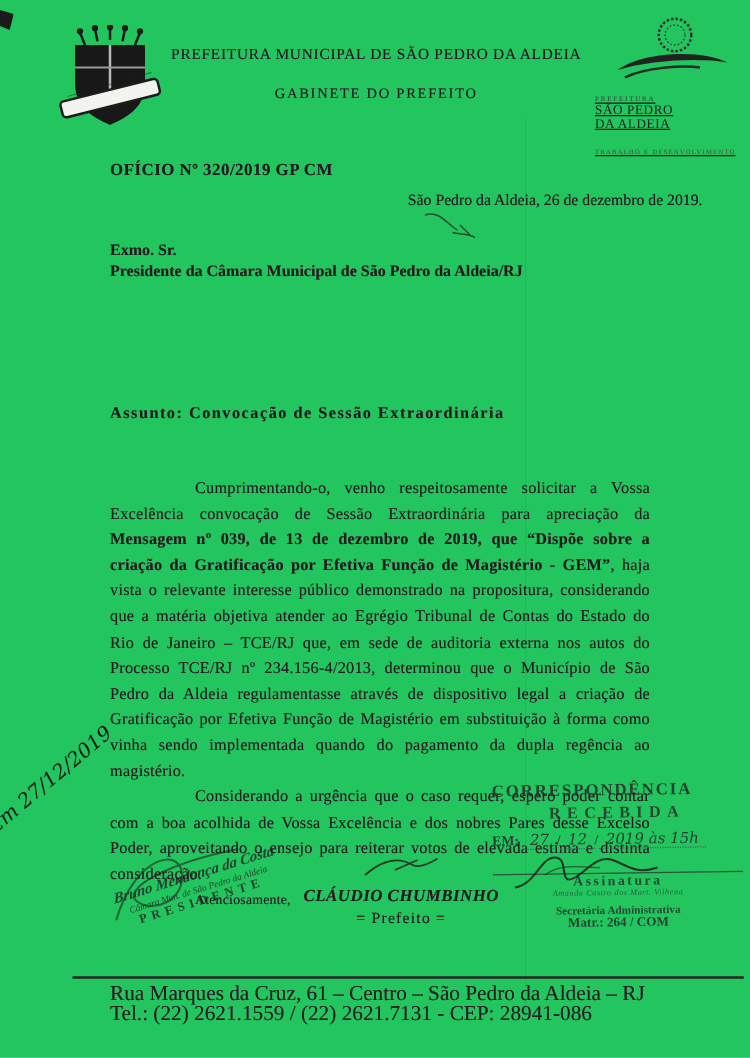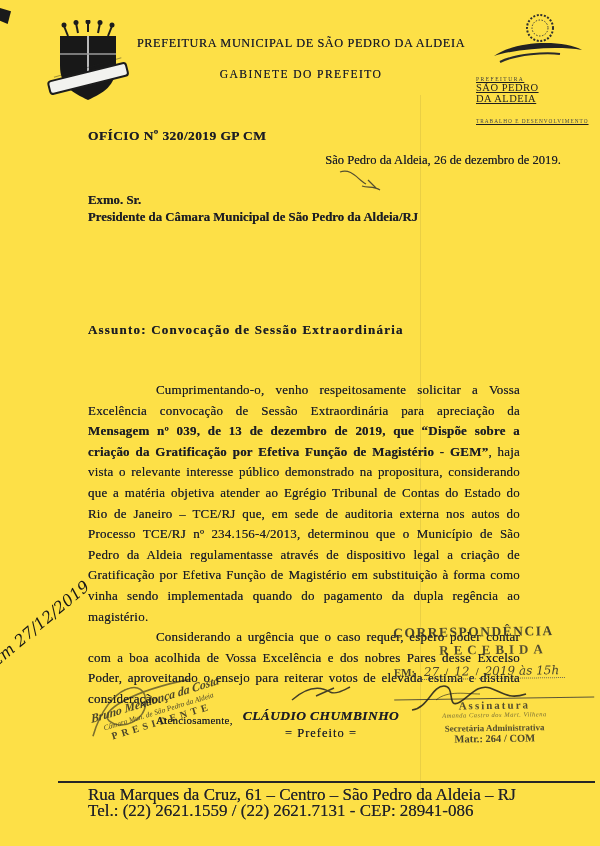--- a/index.html
+++ b/index.html
@@ -1,37 +1,37 @@
 <!DOCTYPE html>
 <html><head>
 <meta charset="utf-8">
 <style>
   html,body{margin:0;padding:0;background:#b7b7b5;}
   .page{
     position:relative;width:600px;height:846px;margin:0 auto;
-    background:#fde047;overflow:hidden;
+    background:#22c55e;overflow:hidden;
     font-family:"Liberation Serif","DejaVu Serif",serif;
     color:#1e1e1e;
   }
   .scan-text{text-shadow:0 0 .35px #555;}
   
   .fold-line{position:absolute;left:420px;top:95px;width:1px;height:715px;background:rgba(40,40,40,.09);}
   .corner-mark{position:absolute;left:0;top:8px;width:11px;height:16px;background:#1a1a1a;clip-path:polygon(0 0,100% 20%,70% 100%,0 80%);}
   
   .coat{position:absolute;left:46px;top:20px;}
   .header-center{position:absolute;left:118px;top:36px;width:366px;text-align:center;}
   .org1{font-size:12.3px;letter-spacing:.6px;}
   .org2{font-size:11.6px;letter-spacing:1.4px;margin-top:17px;}
   .logo-right{position:absolute;left:476px;top:12px;width:120px;text-align:left;text-decoration:underline;}
   .logo-right .l-small{font-size:5.5px;letter-spacing:1.5px;color:#3a3a3a;margin-top:2px;}
   .logo-right .l-big{font-size:10.5px;letter-spacing:.5px;color:#222;font-variant:small-caps;line-height:11px;}
   .logo-right .l-tag{font-size:5.3px;letter-spacing:1px;color:#4a4a4a;margin-top:14px;}
   
   .refnum{position:absolute;left:88px;top:128px;font-weight:bold;font-size:13.5px;letter-spacing:.4px;}
-  .dateline{position:absolute;left:312px;top:153px;width:262px;text-align:center;font-size:12.6px;}
+  .dateline{position:absolute;left:300px;top:153px;width:262px;text-align:right;font-size:12.6px;}
   .date-squiggle{position:absolute;left:338px;top:166px;}
   .addressee{position:absolute;left:88px;top:192px;font-weight:bold;font-size:12.8px;line-height:16.5px;}
   .subject{position:absolute;left:88px;top:274px;font-weight:bold;font-size:13px;letter-spacing:1.2px;margin-top:48px;}
   .salutation{position:absolute;left:150px;top:346px;font-size:13.2px;letter-spacing:.5px;}
   .bodytext{position:absolute;left:88px;top:380px;width:432px;font-size:13px;line-height:20.6px;text-align:justify;}
   .bodytext p{margin:0;text-indent:68px;letter-spacing:.2px;word-spacing:1.5px;}
   .closing{margin-top:7px;margin-left:72px;font-size:11px;text-indent:0;}
   
   .handnote{position:absolute;left:-2px;top:652px;width:150px;transform:rotate(-40deg);transform-origin:left bottom;
     font-style:italic;font-size:16px;color:#161616;font-family:"DejaVu Serif",serif;}

